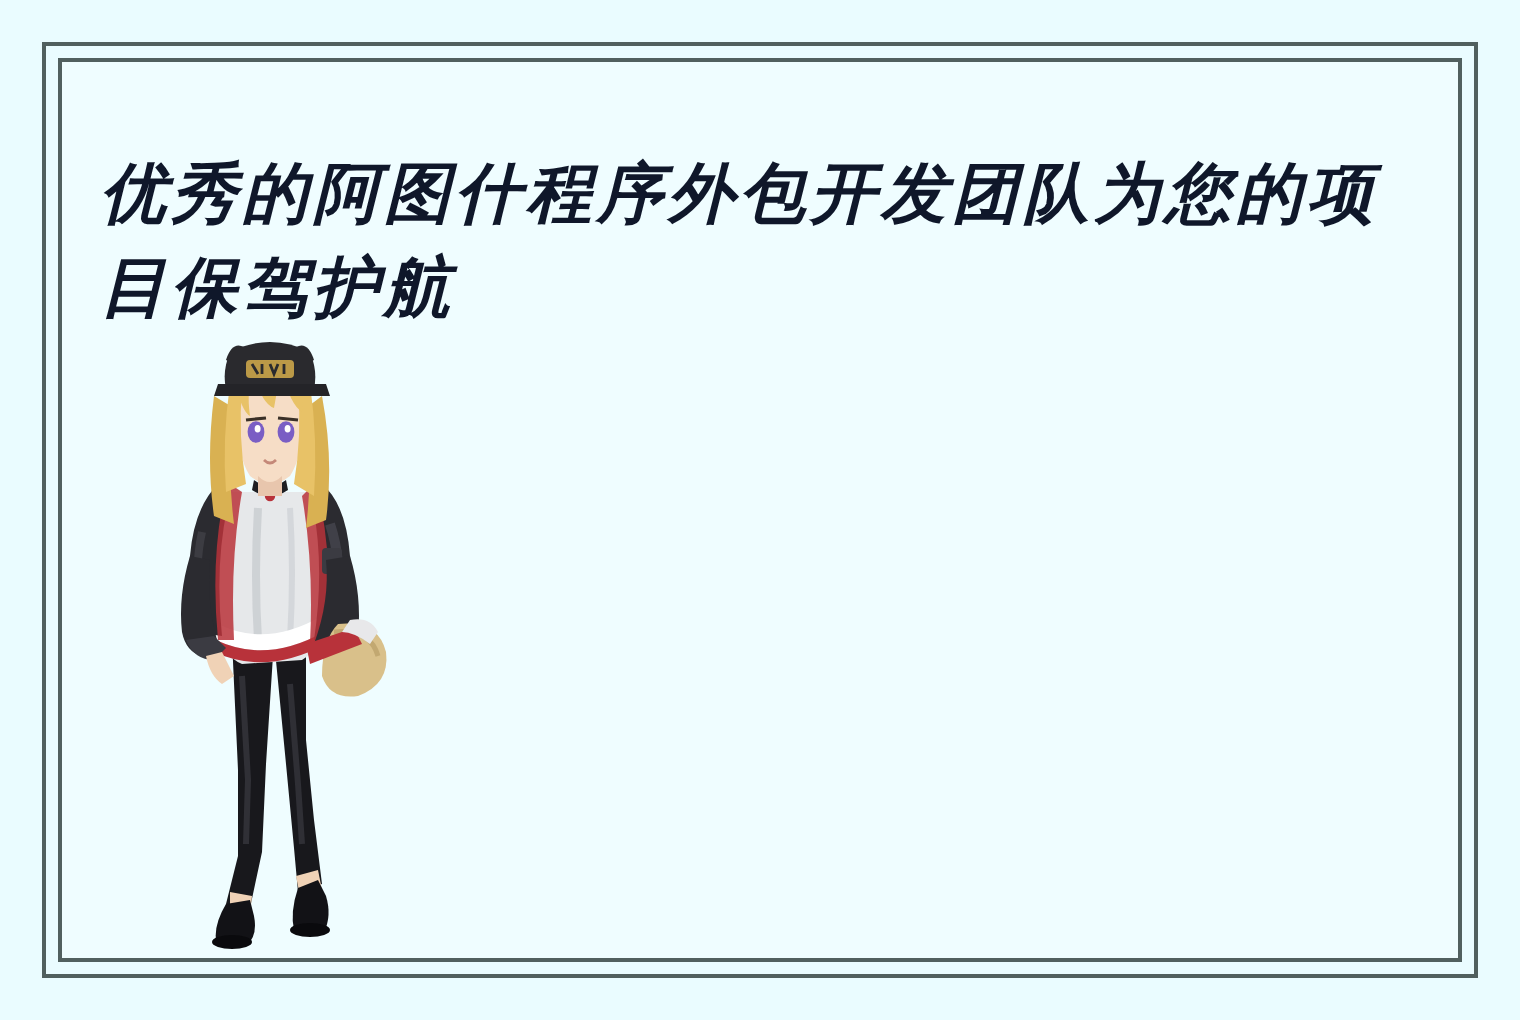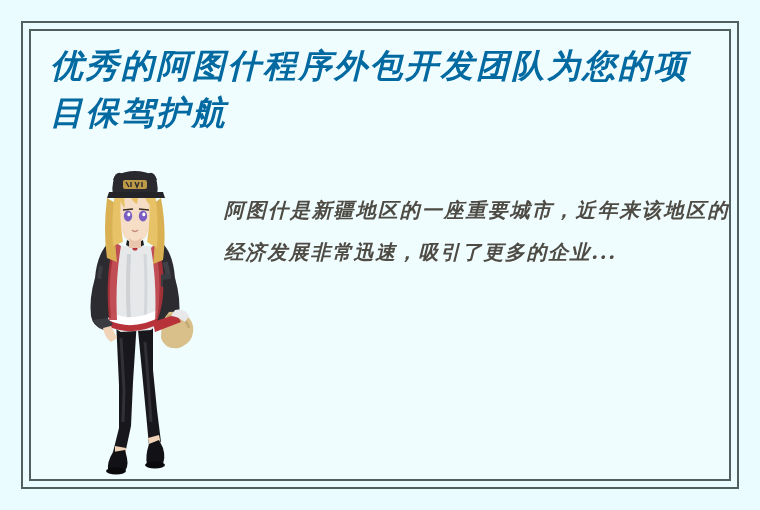--- a/index.html
+++ b/index.html
@@ -52,29 +52,29 @@
     width: 698px;
     height: 448px;
     box-sizing: border-box;
     overflow: hidden;
   }
 
   
   .title {
     position: absolute;
     left: 19px;
-    top: 11px;
+    top: 42px;
     width: 672px;
     font-family: "DejaVu Serif", "Liberation Serif", serif;
     font-style: italic;
     font-weight: 700;
     font-size: 33px;
     line-height: 47px;
     letter-spacing: 2.5px;
-    color: #0369a1;
+    color: #0f172a;
     white-space: normal;
   }
 
   
   .body-text {
     position: absolute;
     left: 193px;
     top: 158px;
     width: 505px;
     font-family: "DejaVu Serif", "Liberation Serif", serif;
@@ -195,16 +195,15 @@
           <path d="M57 12 L60 17 M62 17 L62 12 M66 12 L68 17 L70 12 M73 12 L73 17" stroke="#2a2a2e" stroke-width="1.4" fill="none"></path>
 
           <path d="M58 70 Q66 76 74 70 L75 75 Q66 81 57 75 Z" fill="#1e1e22"></path>
           <circle cx="66" cy="78" r="2.6" fill="#b8323a"></circle>
 
           <path d="M60 68 L60 78 L72 78 L72 68 Q66 74 60 68 Z" fill="#e8c6ad"></path>
         </g>
       </svg>
     </div>
 
-    <div class="body-text">阿图什是新疆地区的一座重要城市，近年来该地区的经济发展非常迅速，吸引了更多的企业...</div>
 
   </div>
 </div>
 
 </body></html>

